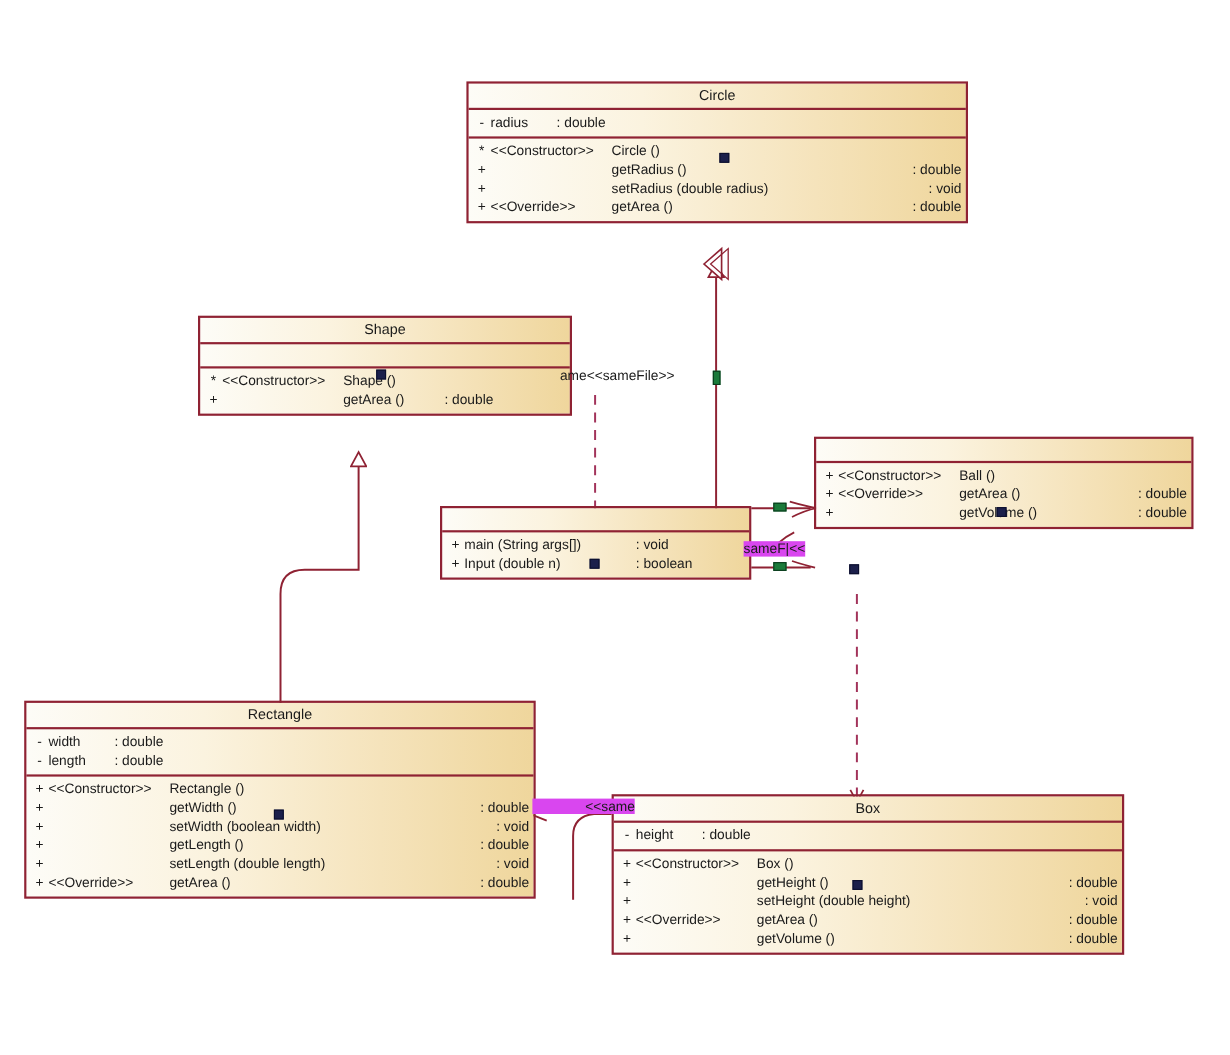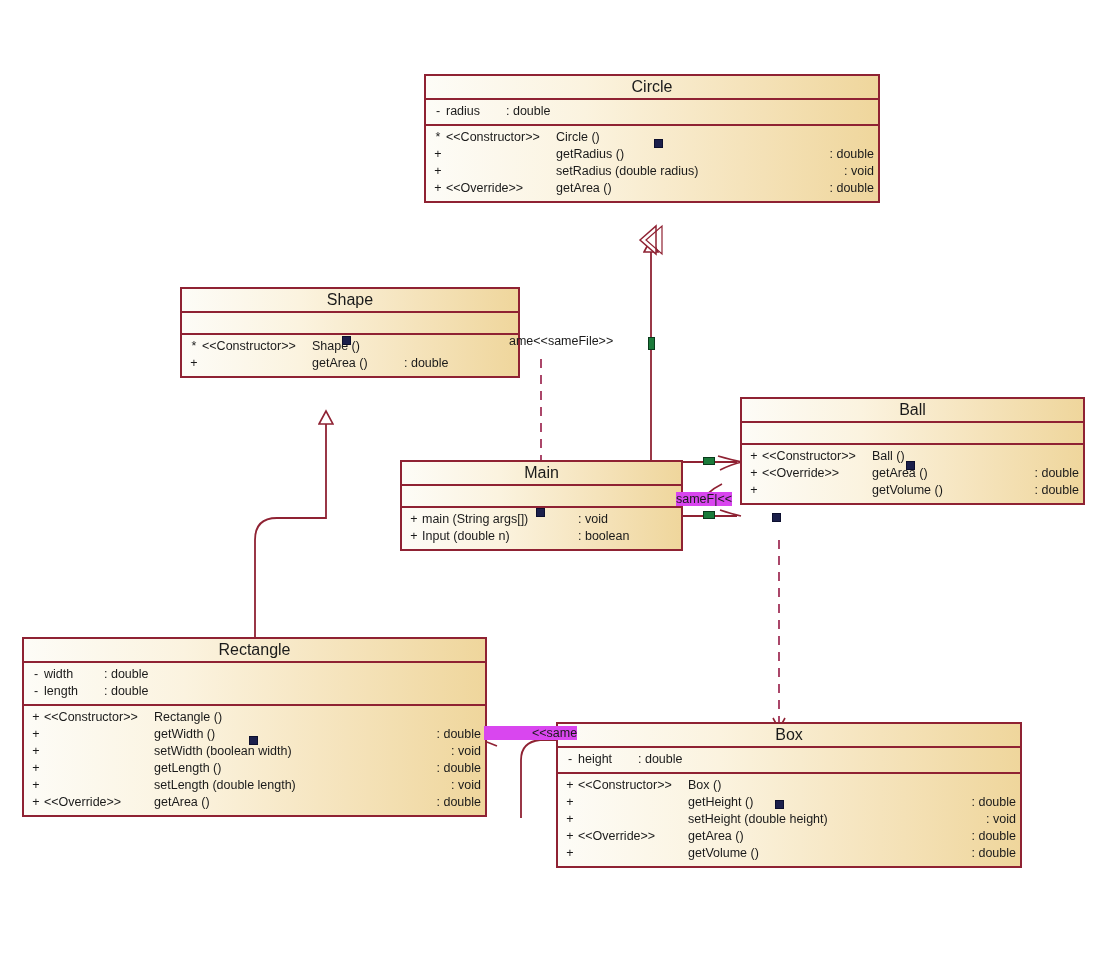--- a/index.html
+++ b/index.html
@@ -37,21 +37,21 @@
     box-sizing: border-box;
     border: 2px solid #8f2233;
     background: linear-gradient(to right, #fdfcf7 0%, #fbf3df 35%, #f5e3bb 70%, #efd69c 100%);
     font-size: 12.5px;
     color: #1a1a1a;
   }
   .uml-name {
     text-align: center;
     padding: 3px 4px 4px 4px;
     border-bottom: 2px solid #8f2233;
-    font-size: 16px;
+    font-size: 13px;
     line-height: 15px;
     position: relative;
   }
   .uml-attrs {
     border-bottom: 2px solid #8f2233;
     padding: 3px 0 4px 0;
     position: relative;
     min-height: 11px;
   }
   .uml-ops {
@@ -236,21 +236,20 @@
         <span class="vis">+</span>
         <span class="stereo"></span>
         <span class="mname">getArea ()</span>
         <span class="mtype" style="margin-left:0; padding-left:6px;">: double</span>
       </div>
     </div>
   </div>
   <div class="handle" style="left:342px; top:336px;"></div>
 
   <div class="uml-class" style="left:740px; top:397px; width:345px;">
-    <div class="uml-name">Ball</div>
     <div class="uml-attrs empty"></div>
     <div class="uml-ops">
       <div class="row orow-sm">
         <span class="vis">+</span>
         <span class="stereo">&lt;&lt;Constructor&gt;&gt;</span>
         <span class="mname">Ball ()</span>
         <span class="mtype"></span>
       </div>
       <div class="row orow-sm">
         <span class="vis">+</span>
@@ -263,21 +262,20 @@
         <span class="stereo"></span>
         <span class="mname">getVolume ()</span>
         <span class="mtype">: double</span>
       </div>
     </div>
   </div>
   <div class="handle" style="left:906px; top:461px;"></div>
   <div class="handle" style="left:772px; top:513px;"></div>
 
   <div class="uml-class" style="left:400px; top:460px; width:283px;">
-    <div class="uml-name">Main</div>
     <div class="uml-attrs empty"></div>
     <div class="uml-ops">
       <div class="row orow-main">
         <span class="vis">+</span>
         <span class="mname">main (String args[])</span>
         <span class="mtype" style="margin-left:0;padding-left:8px;">: void</span>
       </div>
       <div class="row orow-main">
         <span class="vis">+</span>
         <span class="mname">Input (double n)</span>

